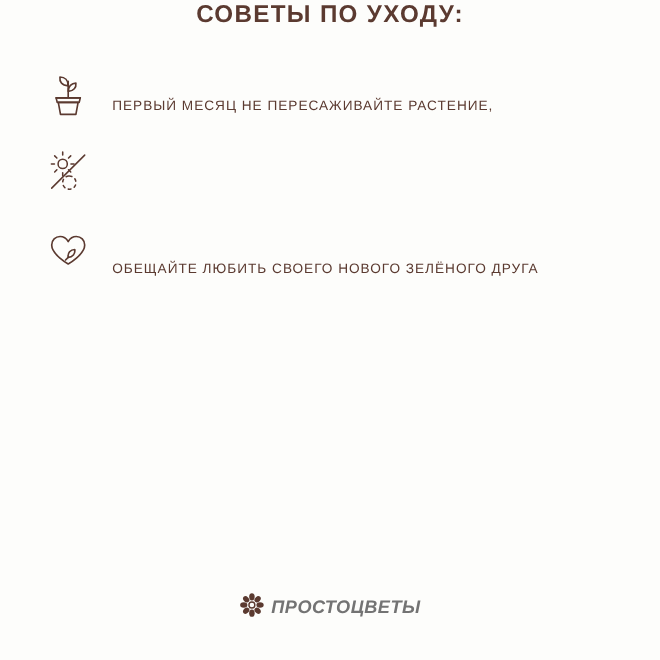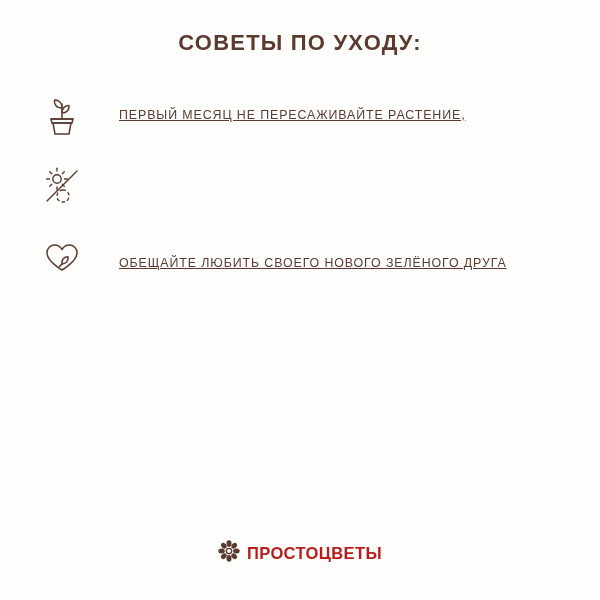--- a/index.html
+++ b/index.html
@@ -14,39 +14,37 @@
   .page {
     position: relative;
     width: 600px;
     height: 600px;
     background: #fdfdfb;
     display: flex;
     flex-direction: column;
   }
   .title {
     text-align: center;
-    margin-top: 30px;
     font-size: 22px;
     font-weight: bold;
     letter-spacing: 1.2px;
     color: #5b3a30;
     text-transform: uppercase;
   }
   .tips {
     margin-top: 34px;
     padding: 0 34px 0 40px;
     display: flex;
     flex-direction: column;
     gap: 26px;
   }
   .tip {
     display: flex;
-    align-items: center;
-    gap: 35px;
-    text-decoration: underline;
+    align-items: flex-end;
+    gap: 18px;
   }
   .tip-icon {
     flex: 0 0 44px;
     width: 44px;
     height: 48px;
     display: flex;
     align-items: flex-start;
     justify-content: center;
     padding-top: 2px;
   }
@@ -72,21 +70,22 @@
   .brand-row {
     display: flex;
     align-items: center;
     gap: 7px;
   }
   .brand-name {
     font-size: 16.5px;
     font-weight: bold;
     letter-spacing: 0.4px;
     text-transform: uppercase;
-    color: #b91c1c;
+    color: #737373;
+    font-style: italic;
   }
   .brand-tagline {
     margin-top: 6px;
     font-size: 9.6px;
     letter-spacing: 1.6px;
     text-transform: uppercase;
     color: #6b4a40;
   }
 </style>
 </head>

